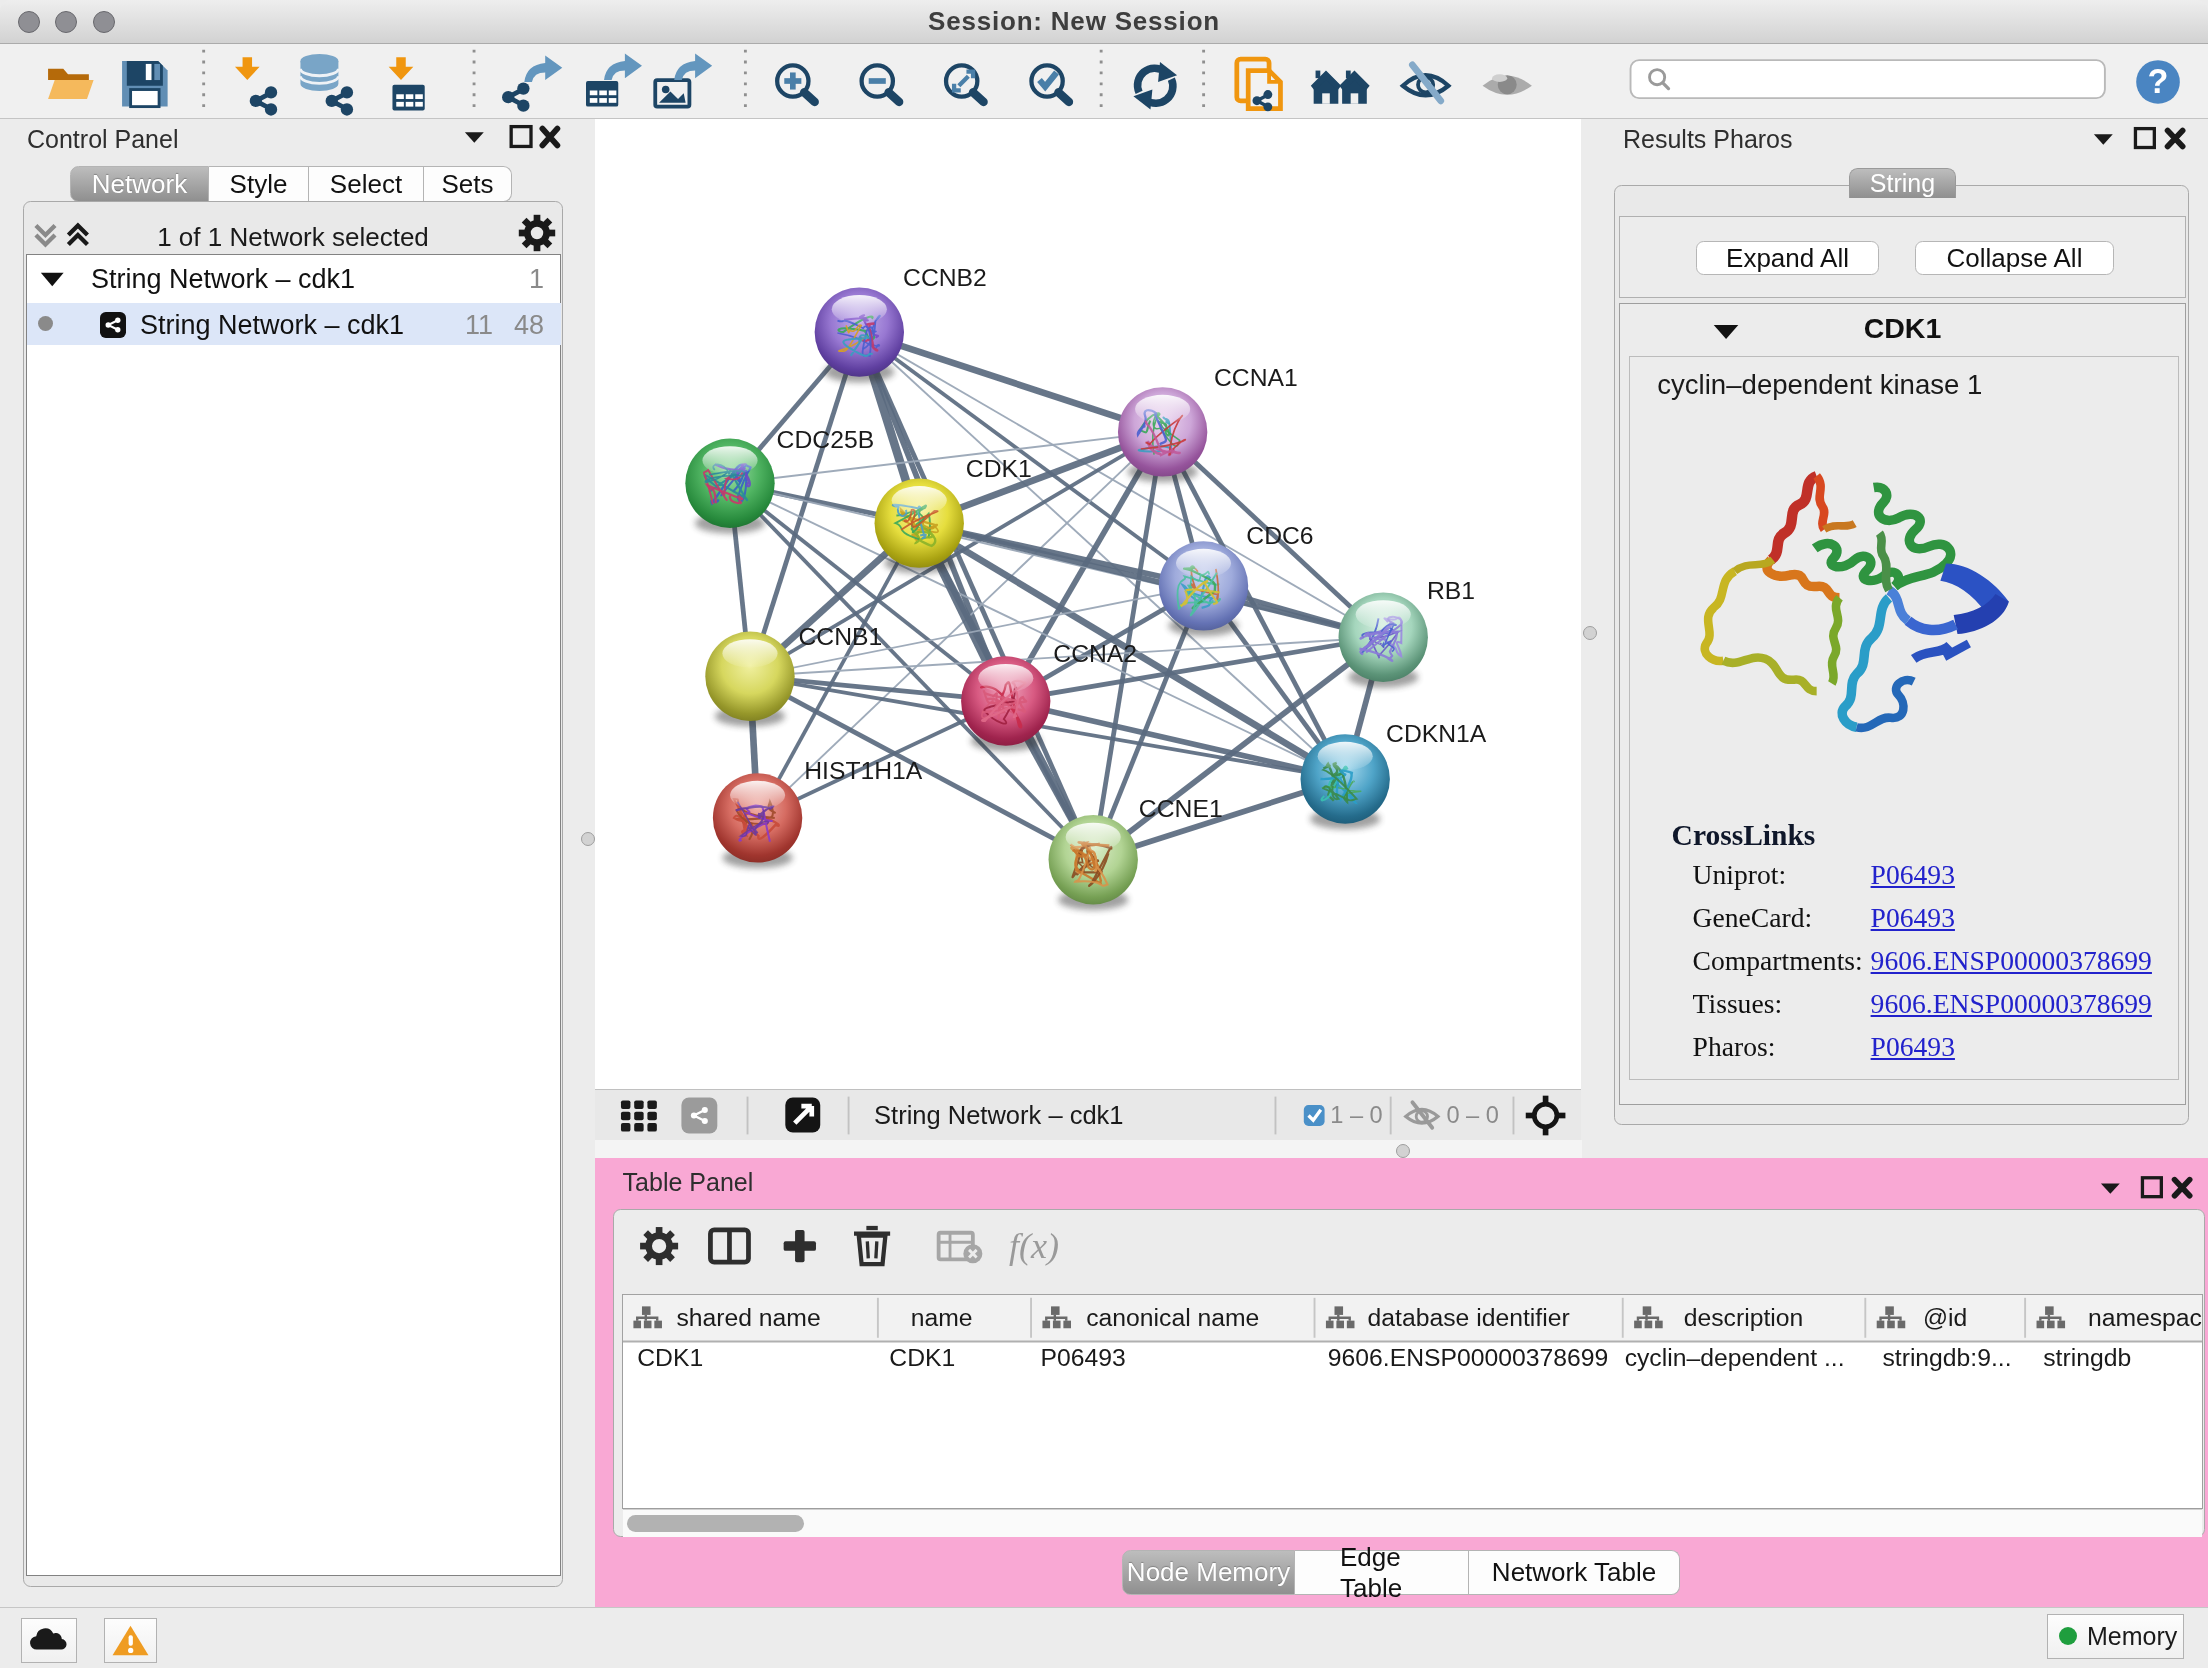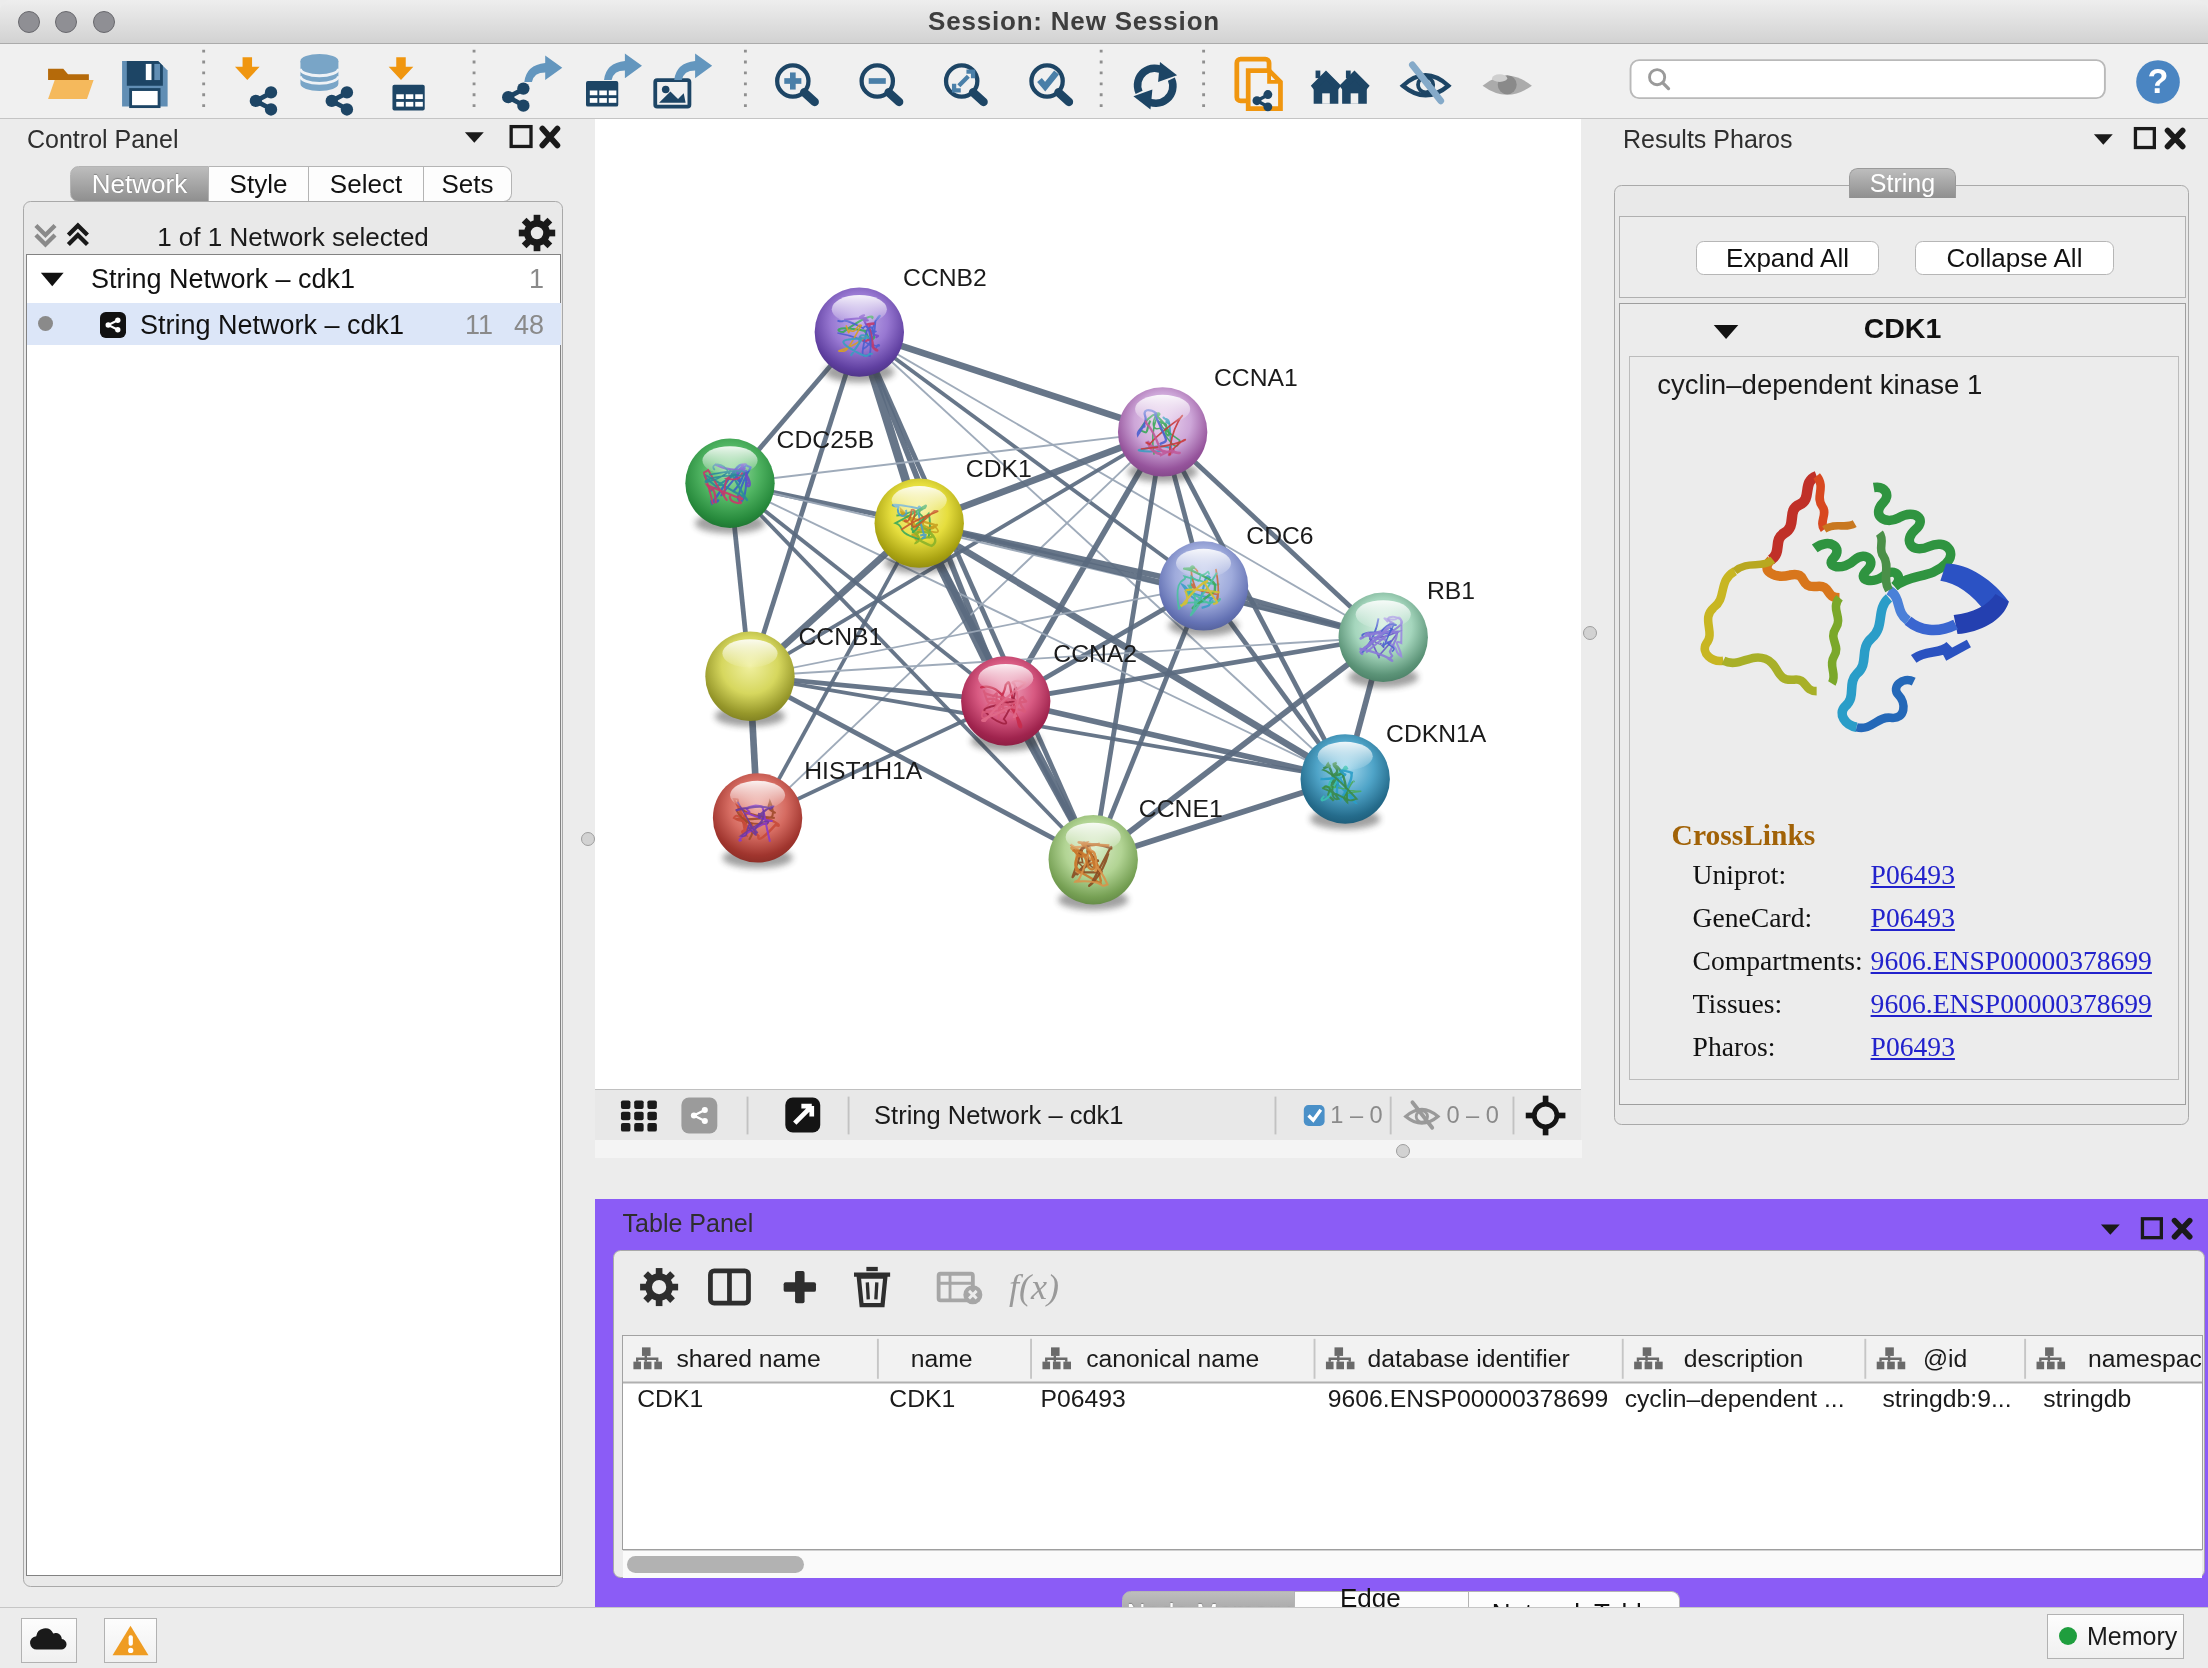--- a/index.html
+++ b/index.html
@@ -615,31 +615,31 @@
           <path d="M354,152 C348,172 324,184 300,186 L296,166 C316,164 332,156 340,144 Z" fill="#2440b0"></path>
           <path d="M298,176 C278,186 260,182 248,172" fill="none" stroke="#3a66d0" stroke-width="11"></path>
           <path d="M248,172 C234,162 242,148 228,140" fill="none" stroke="#4a80d8" stroke-width="10"></path>
           <path d="M228,148 C214,160 224,178 210,190 C196,202 208,216 194,228 C184,238 194,252 182,262 C174,270 182,282 194,284" fill="none" stroke="#2a9dc8" stroke-width="10"></path>
           <path d="M194,284 C210,288 216,272 230,274 C246,276 246,258 238,250 C230,242 242,230 254,236" fill="none" stroke="#2468b8" stroke-width="9"></path>
           <path d="M254,212 C268,202 282,208 292,198" fill="none" stroke="#2a52c0" stroke-width="10"></path>
           <path d="M312,196 L286,210" stroke="#2a52c0" stroke-width="9"></path>
           <path d="M228,140 C220,126 230,116 222,104 C216,96 224,88 218,80" fill="none" stroke="#4a9048" stroke-width="9"></path>
           <path d="M160,76 C172,68 182,76 192,70" fill="none" stroke="#c87820" stroke-width="8"></path>
         </svg>
-        <div class="abs" style="left:42px;top:462px;font-family:'Liberation Serif',serif;font-size:29.5px;font-weight:bold;color:#a16207;">CrossLinks</div>
+        <div class="abs" style="left:42px;top:462px;font-family:'Liberation Serif',serif;font-size:29.5px;font-weight:bold;color:#0f172a;">CrossLinks</div>
         <div class="abs" style="left:63px;top:496px;font-family:'Liberation Serif',serif;font-size:27.6px;color:#111;line-height:43px;">
           Uniprot:<br>GeneCard:<br>Compartments:<br>Tissues:<br>Pharos:
         </div>
         <div class="abs" style="left:241px;top:496px;font-family:'Liberation Serif',serif;font-size:27.6px;line-height:43px;">
           <a class="lnk">P06493</a><br><a class="lnk">P06493</a><br><a class="lnk">9606.ENSP00000378699</a><br><a class="lnk">9606.ENSP00000378699</a><br><a class="lnk">P06493</a>
         </div>
       </div>
     </div>
   </div>
-  <div class="abs" style="left:595px;top:1199px;width:1613px;height:449px;background:#8b5cf6;">
+  <div class="abs" style="left:595px;top:1158px;width:1613px;height:449px;background:#f9a8d4;">
     <div class="abs panel-title" style="left:27.6px;top:9.5px;">Table Panel</div>
     <svg class="abs" style="left:1498px;top:16px;" width="114" height="34" viewBox="0 0 120 36">
       <path d="M8,10 L28,10 L18,21 Z" fill="#1a1a1a"></path>
       <rect x="52" y="4" width="20" height="20" fill="none" stroke="#1a1a1a" stroke-width="3.5"></rect>
       <path d="M86,6 L102,23 M102,6 L86,23" stroke="#1a1a1a" stroke-width="6" stroke-linecap="round"></path>
     </svg>
     <div class="subpanel" style="left:18px;top:51px;width:1592px;height:328px;background:#ececec;"></div>
     <svg class="abs" style="left:18px;top:51px;" width="1582" height="328" viewBox="0 0 1663 345">
       <g transform="translate(48,39)">
         <circle r="11" fill="none" stroke="#2e2e2e" stroke-width="7"></circle>

